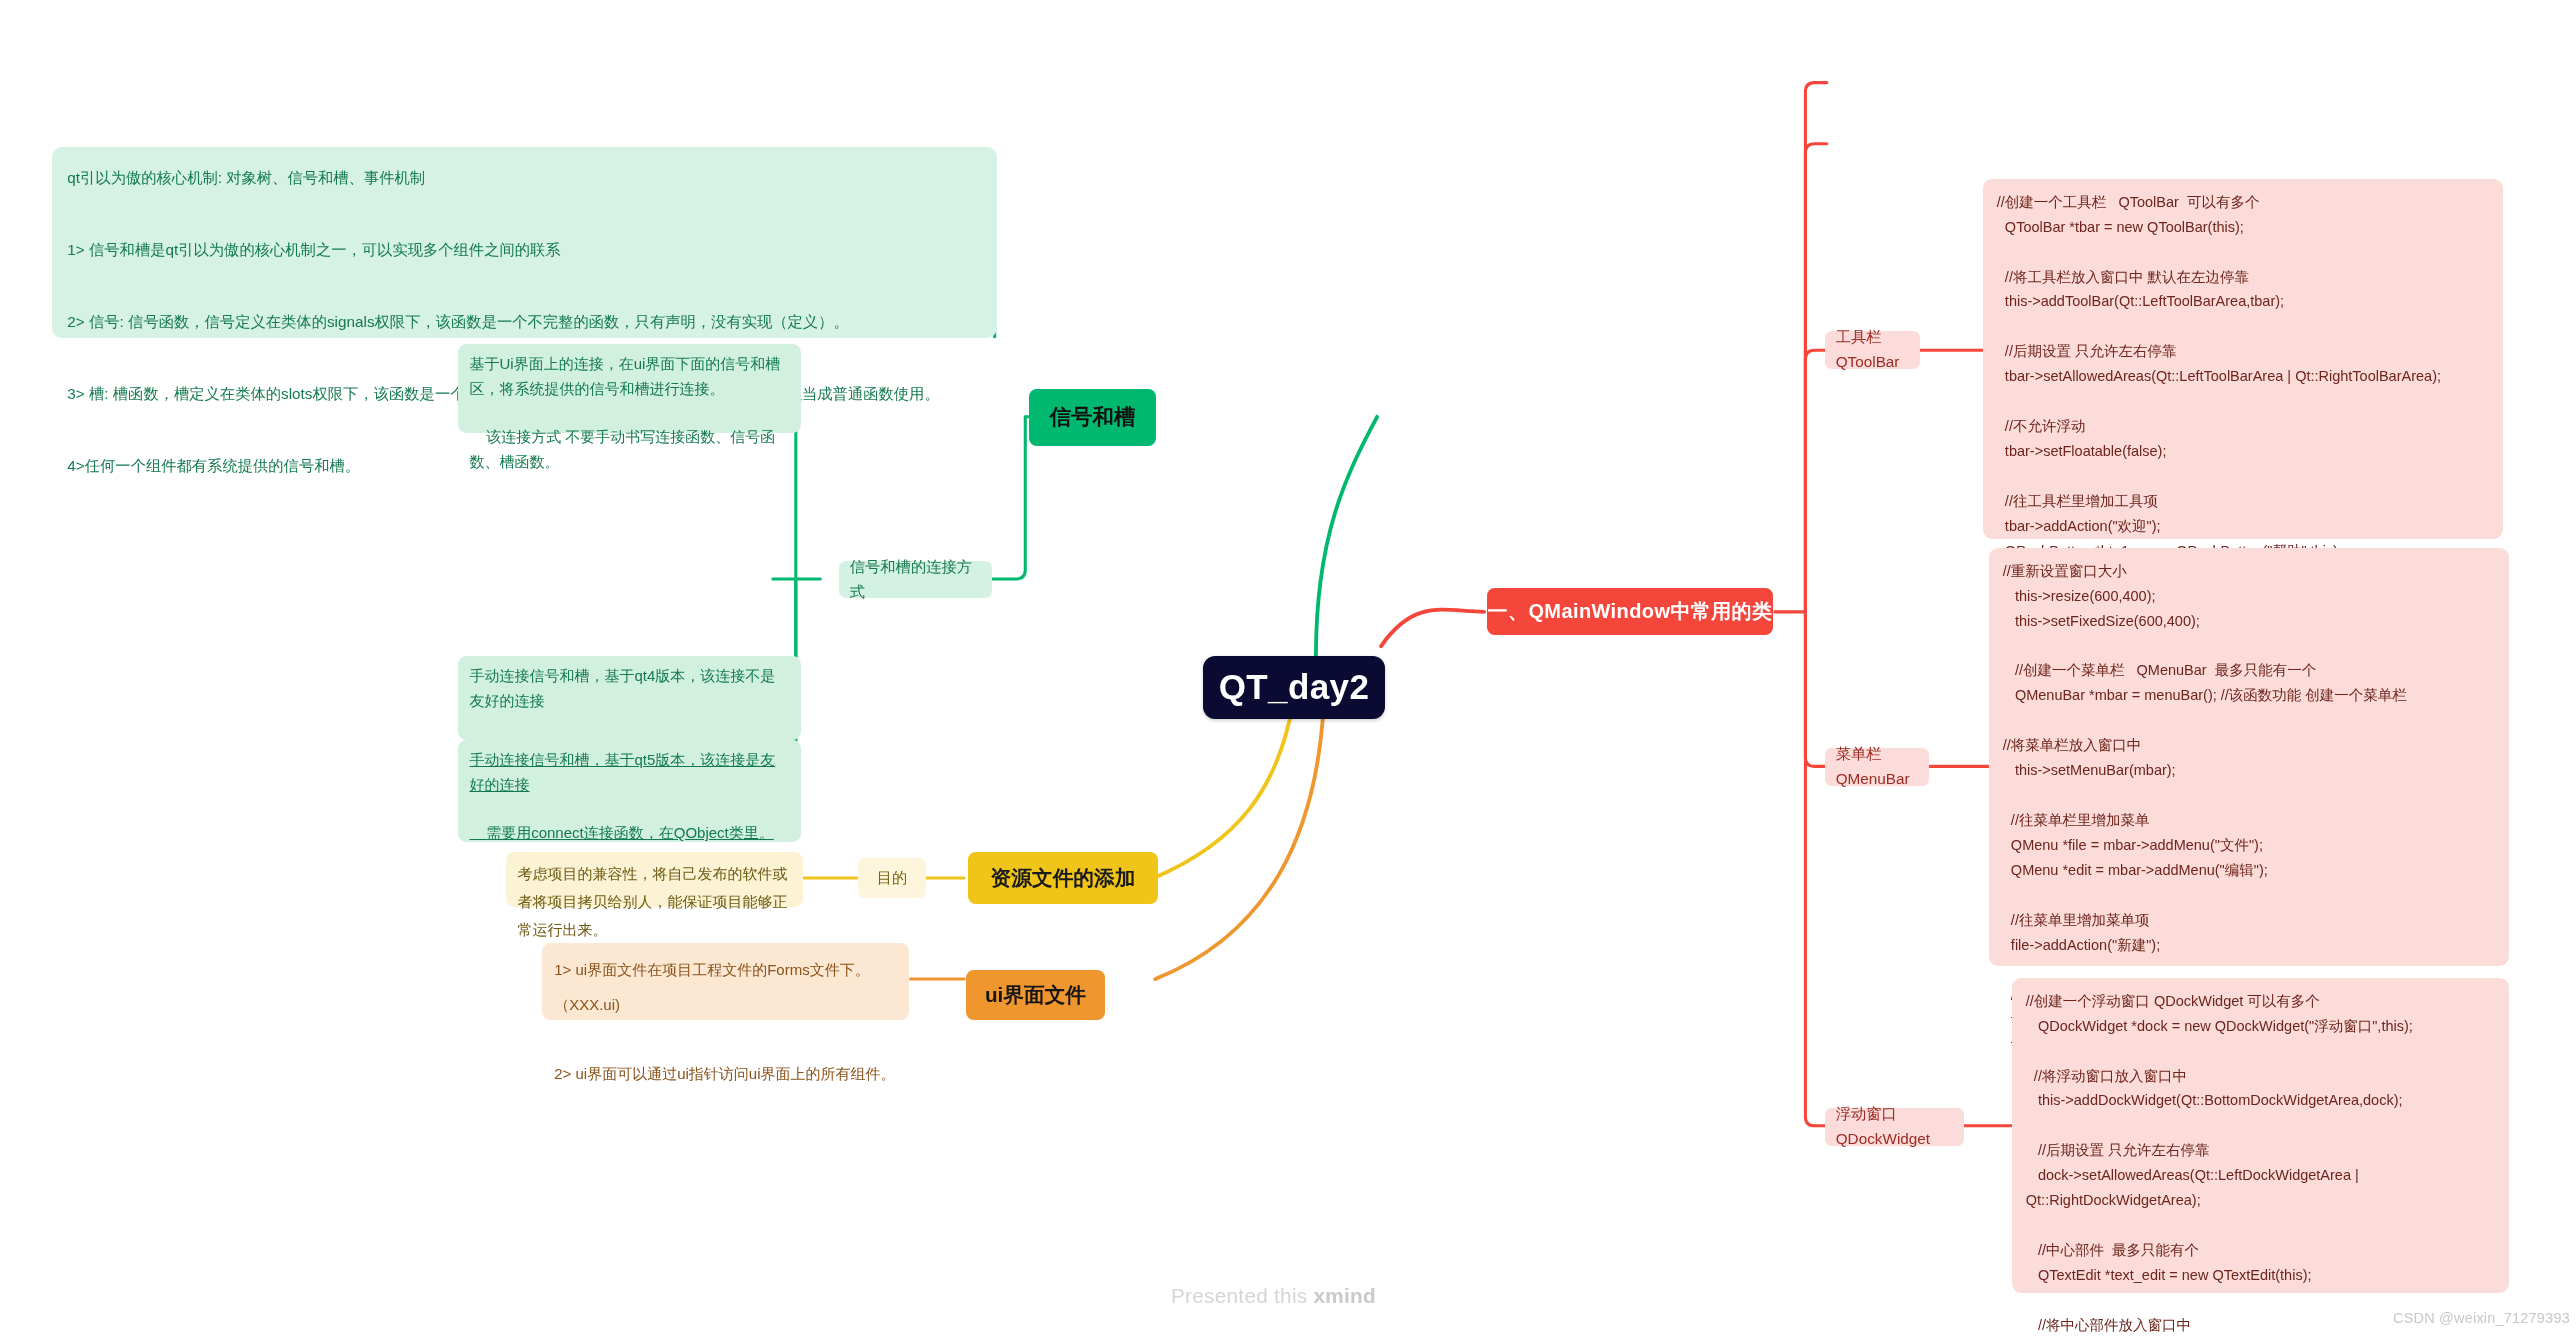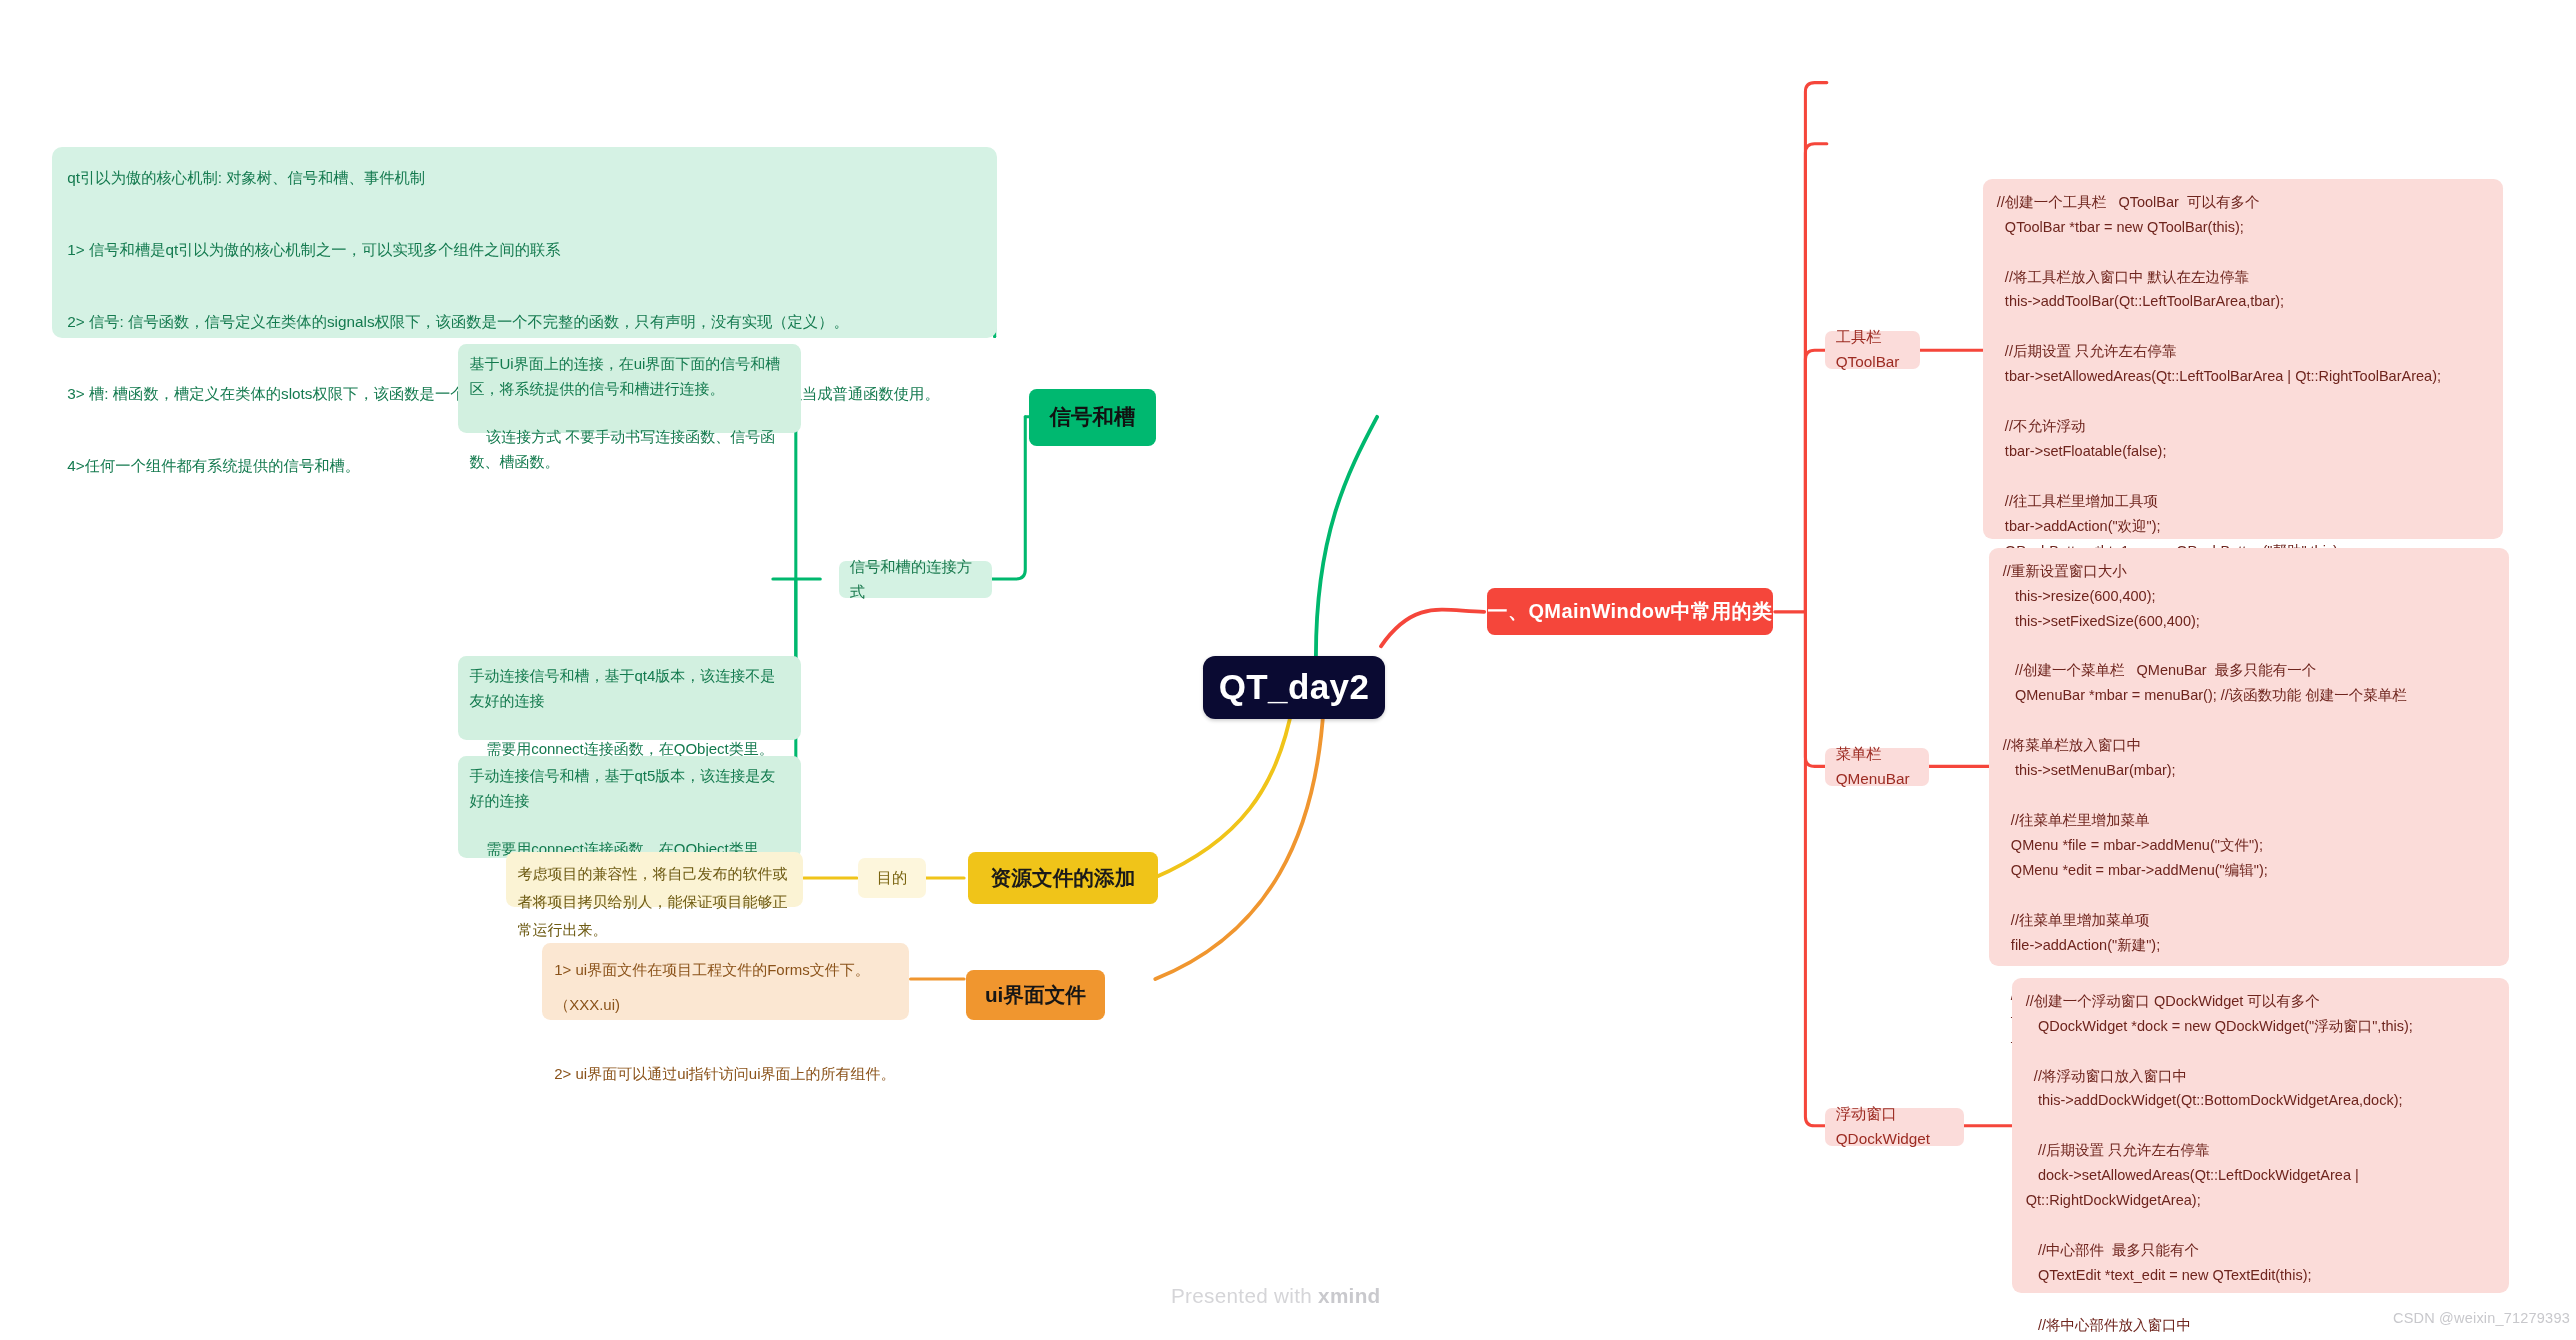--- a/index.html
+++ b/index.html
@@ -245,21 +245,21 @@
 
   <div class="node leaf-green" style="left:458px; top:344px; width:343px; height:89px;">基于Ui界面上的连接，在ui界面下面的信号和槽区，将系统提供的信号和槽进行连接。
 
     该连接方式 不要手动书写连接函数、信号函数、槽函数。</div>
 
 
   <div class="node leaf-green" style="left:458px; top:656px; width:343px; height:84px;">手动连接信号和槽，基于qt4版本，该连接不是友好的连接
 
     需要用connect连接函数，在QObject类里。</div>
 
-  <div class="node leaf-green" style="left:458px; top:756px; width:343px; height:102px;">手动连接信号和槽，基于qt5版本，该连接是友好的连接
+  <div class="node leaf-green" style="left:458px; top:740px; width:343px; height:102px;text-decoration:underline;">手动连接信号和槽，基于qt5版本，该连接是友好的连接
 
     需要用connect连接函数，在QObject类里。</div>
 
   <div class="node topic-yellow" style="left:968px; top:852px; width:190px; height:52px;">资源文件的添加</div>
 
   <div class="node sub-yellow" style="left:858px; top:858px; width:68px; height:40px;">目的</div>
 
   <div class="node leaf-yellow" style="left:506px; top:852px; width:297px; height:55px;">考虑项目的兼容性，将自己发布的软件或者将项目拷贝给别人，能保证项目能够正常运行出来。</div>
 
   <div class="node topic-orange" style="left:966px; top:955px; width:139px; height:50px;margin-top:15px;">ui界面文件</div>
@@ -326,18 +326,18 @@
 
    //后期设置 只允许左右停靠
    dock-&gt;setAllowedAreas(Qt::LeftDockWidgetArea | Qt::RightDockWidgetArea);
 
    //中心部件  最多只能有个
    QTextEdit *text_edit = new QTextEdit(this);
 
    //将中心部件放入窗口中
    this-&gt;setCentralWidget(text_edit);</div>
 
-  <div class="watermark" style="left:1171px; top:1284px;"><span>Presented with </span><b>xmind</b></div>
+  <div class="watermark" style="left:1171px; top:1284px;"><span>Presented this </span><b>xmind</b></div>
 
   <div class="csdn" style="left:2393px; top:1310px;">CSDN @weixin_71279393</div>
 
 </div>
 
 
 </body></html>

